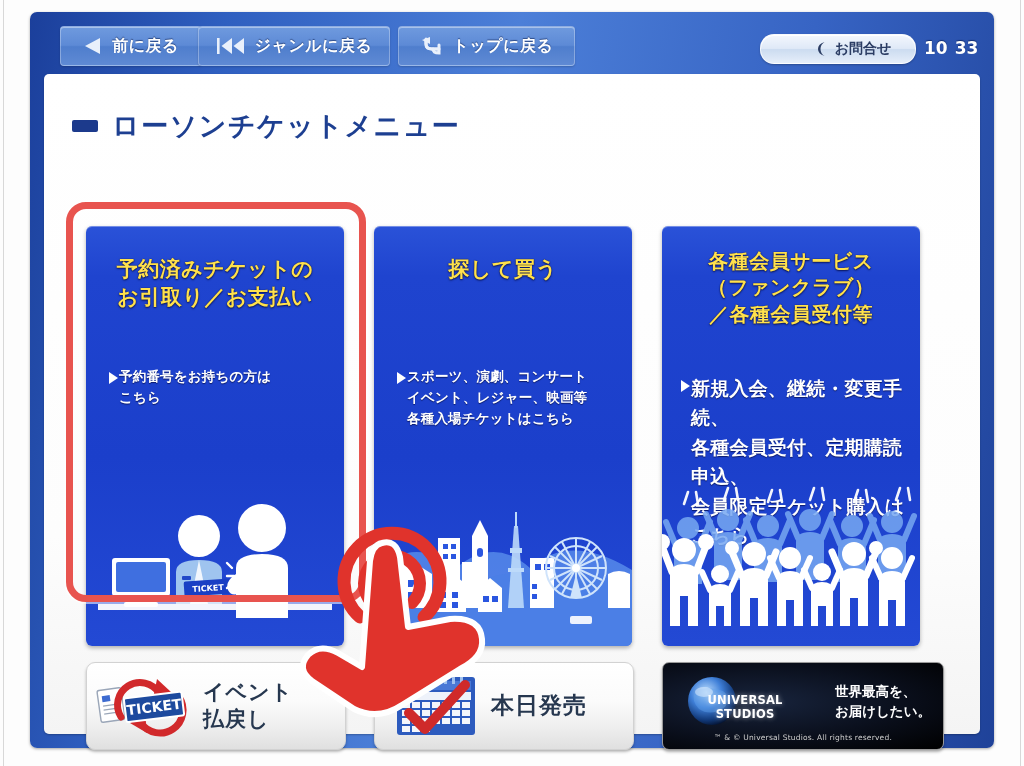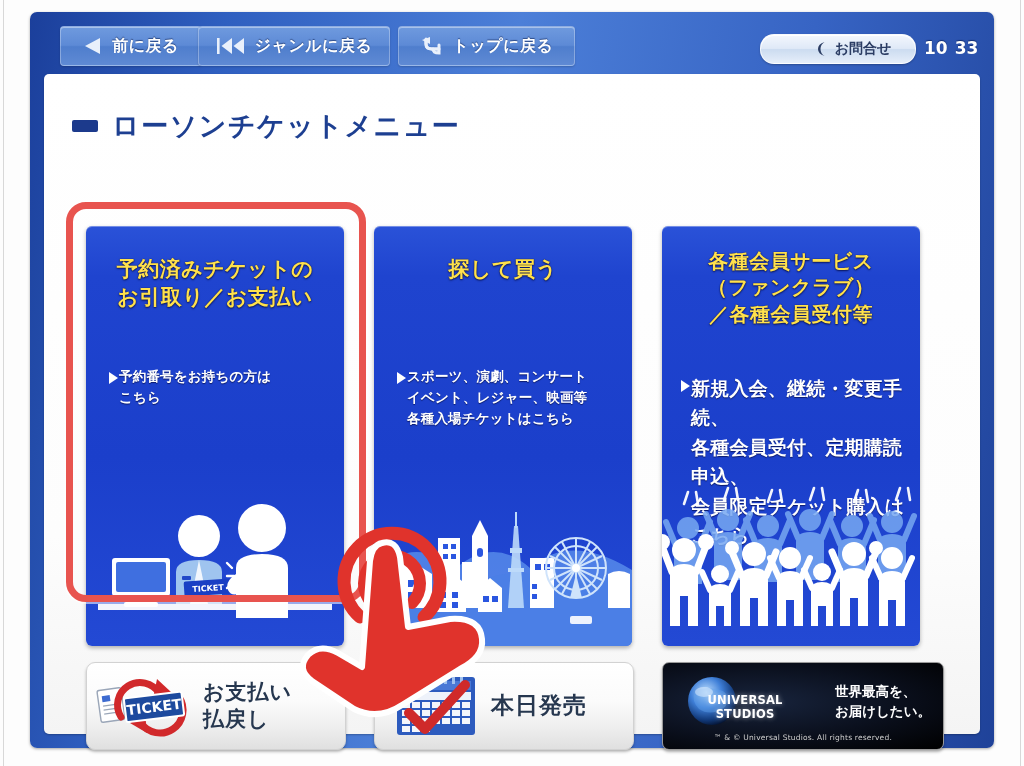--- a/index.html
+++ b/index.html
@@ -500,21 +500,21 @@
             <path d="M84 26 A22 22 0 0 1 46 52" fill="none" stroke="#d1292b" stroke-width="7" stroke-linecap="round"></path>
             <polygon points="50,42 52,62 35,52" fill="#d1292b"></polygon>
 
             <g transform="rotate(-7 58 36)">
               <rect x="30" y="24" width="58" height="24" rx="2" fill="#1d4a9e" stroke="#ffffff" stroke-width="2"></rect>
               <text x="59" y="41" font-size="14" font-family="DejaVu Sans, sans-serif" font-weight="bold" fill="#ffffff" text-anchor="middle">TICKET</text>
             </g>
           </svg>
         </span>
         <span class="blabel">
-          <span>お支払い</span><br>
+          <span>イベント</span><br>
           <span>払戻し</span>
         </span>
       </div>
 
       <div class="botbtn" id="btn-today">
         <span class="bicon">
           <svg viewBox="0 0 106 70">
             <rect x="14" y="6" width="78" height="58" rx="3" fill="#2d5bbe"></rect>
             <rect x="18" y="10" width="70" height="9" fill="#4a78d6"></rect>
             <g fill="#9fc0ef">

